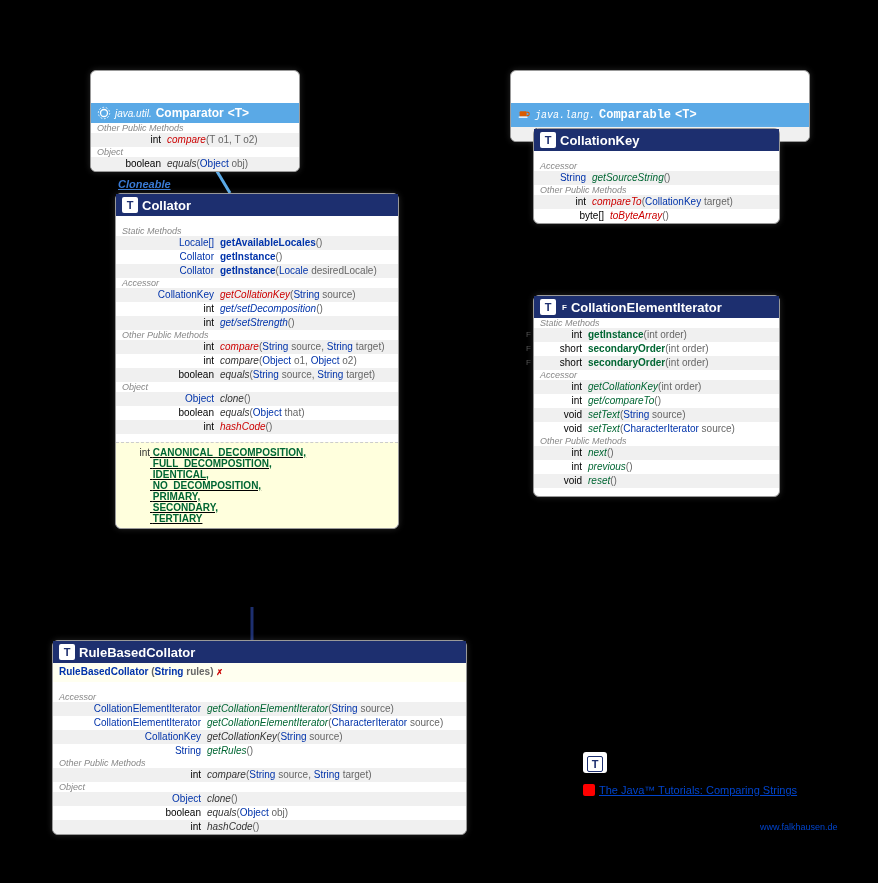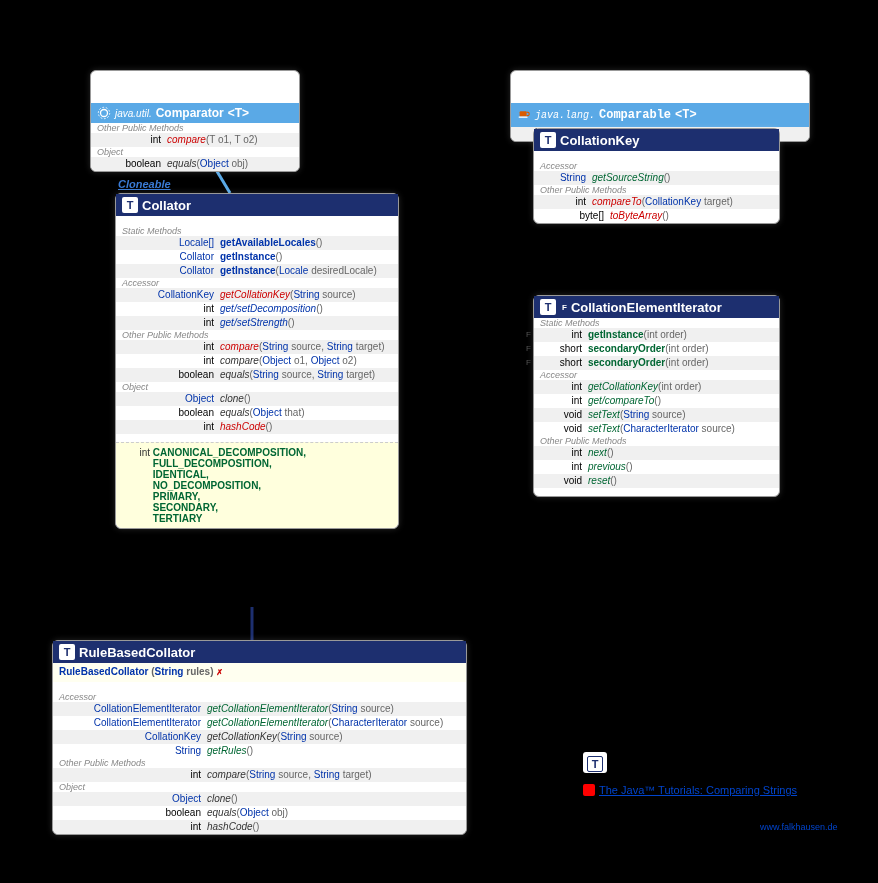--- a/index.html
+++ b/index.html
@@ -18,21 +18,21 @@
   .type-link { color: #0033aa; }
   .m-red { color: #c00; font-style: italic; }
   .m-blue { color: #0033aa; font-weight: bold; }
   .m-blue-i { color: #0033aa; font-style: italic; }
   .m-dark { color: #333; font-style: italic; }
   .m-green { color: #006633; font-style: italic; }
   .m-greenb { color: #006633; font-weight: bold; }
   .param { color: #666; }
   .param .type-link { color: #0033aa; }
   .cloneable-tag { position: absolute; color: #3a7bd5; font-style: italic; font-weight: bold; text-decoration: underline; font-size: 11px; }
-  .constants { background: #ffffdd; padding: 4px 6px; border-top: 1px dashed #ccc; }
+  .constants { background: #ffffdd; padding: 4px 6px; border-top: 1px dashed #ccc; text-decoration: underline; }
   .constants .ctype { color: #333; display: inline-block; width: 28px; text-align: right; }
   .constants .cname { color: #006633; font-weight: bold; }
   .icon-square { display: inline-flex; width: 16px; height: 16px; background: #fff; align-items: center; justify-content: center; color: #1d2f6f; font-weight: bold; font-size: 11px; border-radius: 2px; }
   .icon-gear { display: inline-block; width: 14px; height: 14px; }
   .icon-cup { display: inline-block; }
   svg.connector { position: absolute; top: 0; left: 0; width: 878px; height: 883px; pointer-events: none; }
   .protected-row { background: #fffff0; color: #8a7500; font-weight: bold; padding: 2px 6px; font-size: 10px; }
   .final-mark { position: absolute; left: -8px; font-size: 8px; color: #555; }
   .row-rel { position: relative; }
   .footer-pkg { position: absolute; font-weight: bold; font-size: 18px; color: #000; display: flex; align-items: center; gap: 6px; }

